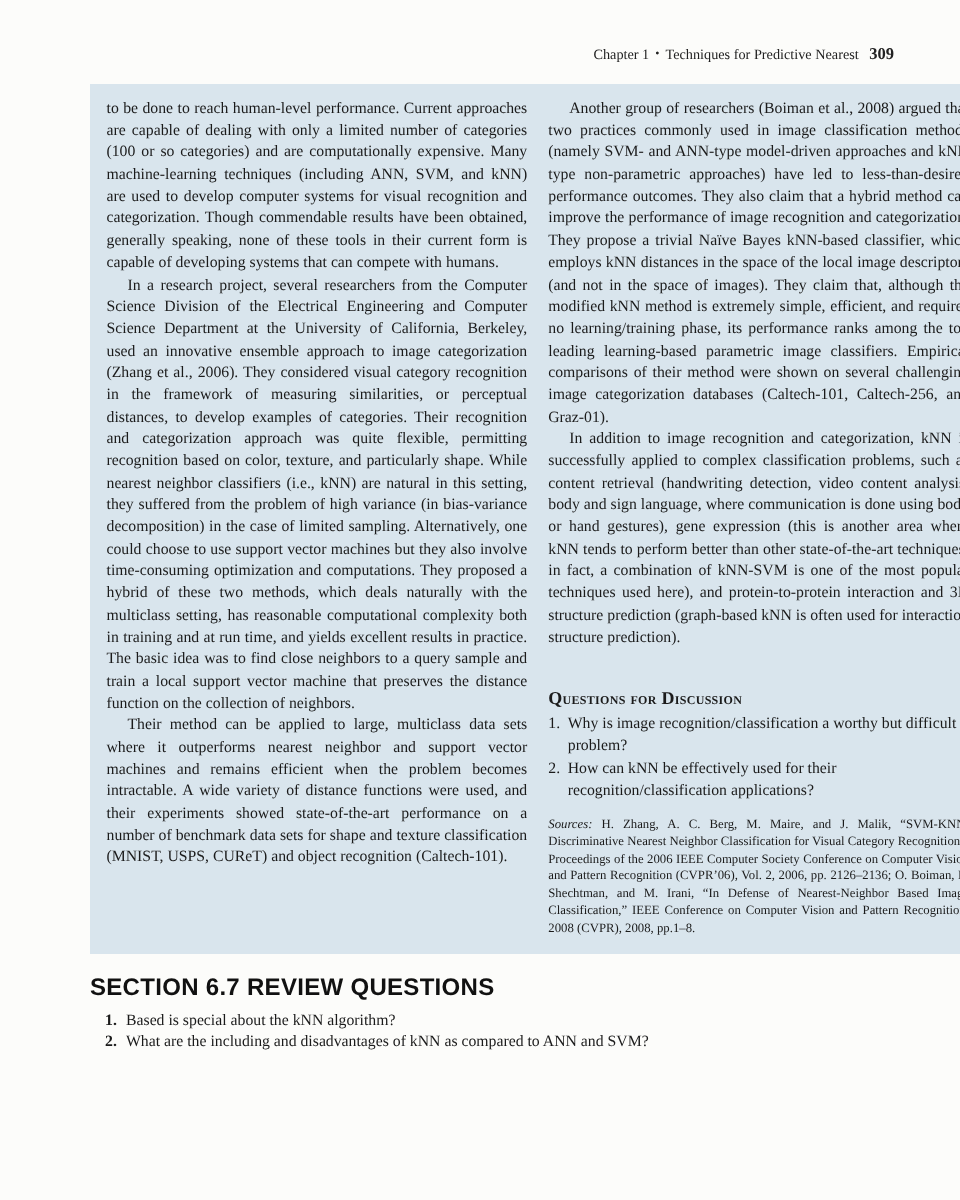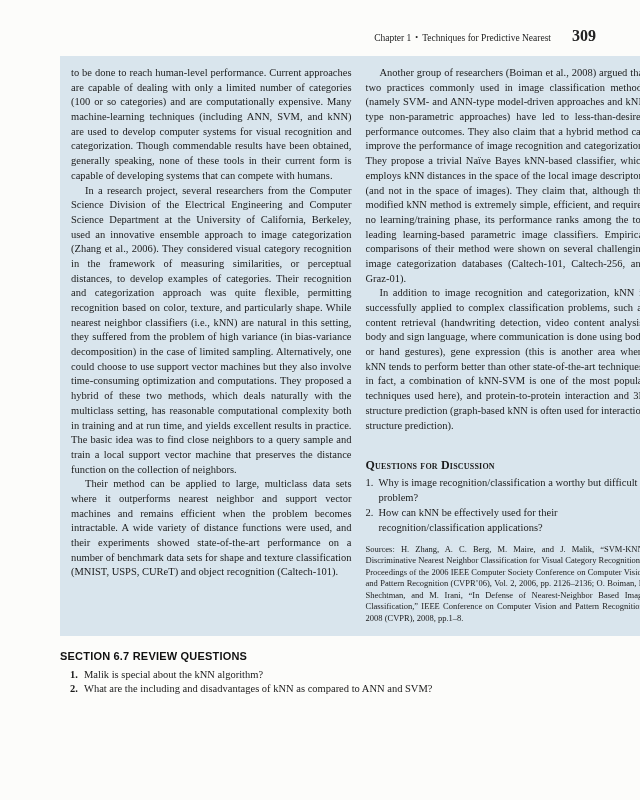--- a/index.html
+++ b/index.html
@@ -19,21 +19,21 @@
   
   .running-head {
     text-align: right;
     padding-right: 44px;
     font-size: 9.5px;
     color: #222;
     height: 12px;
     line-height: 12px;
   }
   .head-sep { margin: 0 4px; font-size: 8px; position: relative; top: -1px; }
-  .page-number { font-weight: bold; font-size: 16px; margin-left: 21px; }
+  .page-number { font-weight: bold; font-size: 11px; margin-left: 7px; }
   
   .case-box {
     margin: 14px 43px 0 60px;
     width: 597px;
     background: #d9e5ed;
     padding: 10px 11px 12px 11px;
     display: flex;
     gap: 14px;
   }
   .col {
@@ -58,27 +58,27 @@
   .qfd-list li { display: flex; margin-bottom: 1px; }
   .qfd-list .qnum { flex: 0 0 13px; }
   .qfd-list .qtext { flex: 1; }
   .sources {
     margin-top: 8px;
     font-size: 8.5px;
     line-height: 1.35;
     text-indent: 0 !important;
     text-align: justify;
   }
-  .src-label { }
+  .src-label { font-style: italic; }
   
   .review { margin: 14px 44px 0 60px; }
   .review-heading {
     font-family: "Liberation Sans", sans-serif;
     font-weight: bold;
-    font-size: 11px;
+    font-size: 16px;
     letter-spacing: 0.2px;
     color: #111;
     margin-bottom: 7px;
   }
   .review-list { list-style: none; margin-left: 10px; }
   .review-list li { display: flex; font-size: 10.5px; margin-bottom: 3px; }
   .review-list .qnum { flex: 0 0 14px; font-weight: bold; }
   .review-list .qtext { flex: 1; }
 </style>
 </head>
@@ -120,21 +120,21 @@
       </p>
     </div>
 
   </section>
 
   <section class="review">
     <h2 class="review-heading">SECTION 6.7 REVIEW QUESTIONS</h2>
     <ol class="review-list">
       <li>
         <span class="qnum">1.</span>
-        <span class="qtext">Malik is special about the kNN algorithm?</span>
+        <span class="qtext">Based is special about the kNN algorithm?</span>
       </li>
       <li>
         <span class="qnum">2.</span>
         <span class="qtext">What are the including and disadvantages of kNN as compared to ANN and SVM?</span>
       </li>
     </ol>
   </section>
 
 </div>
 

